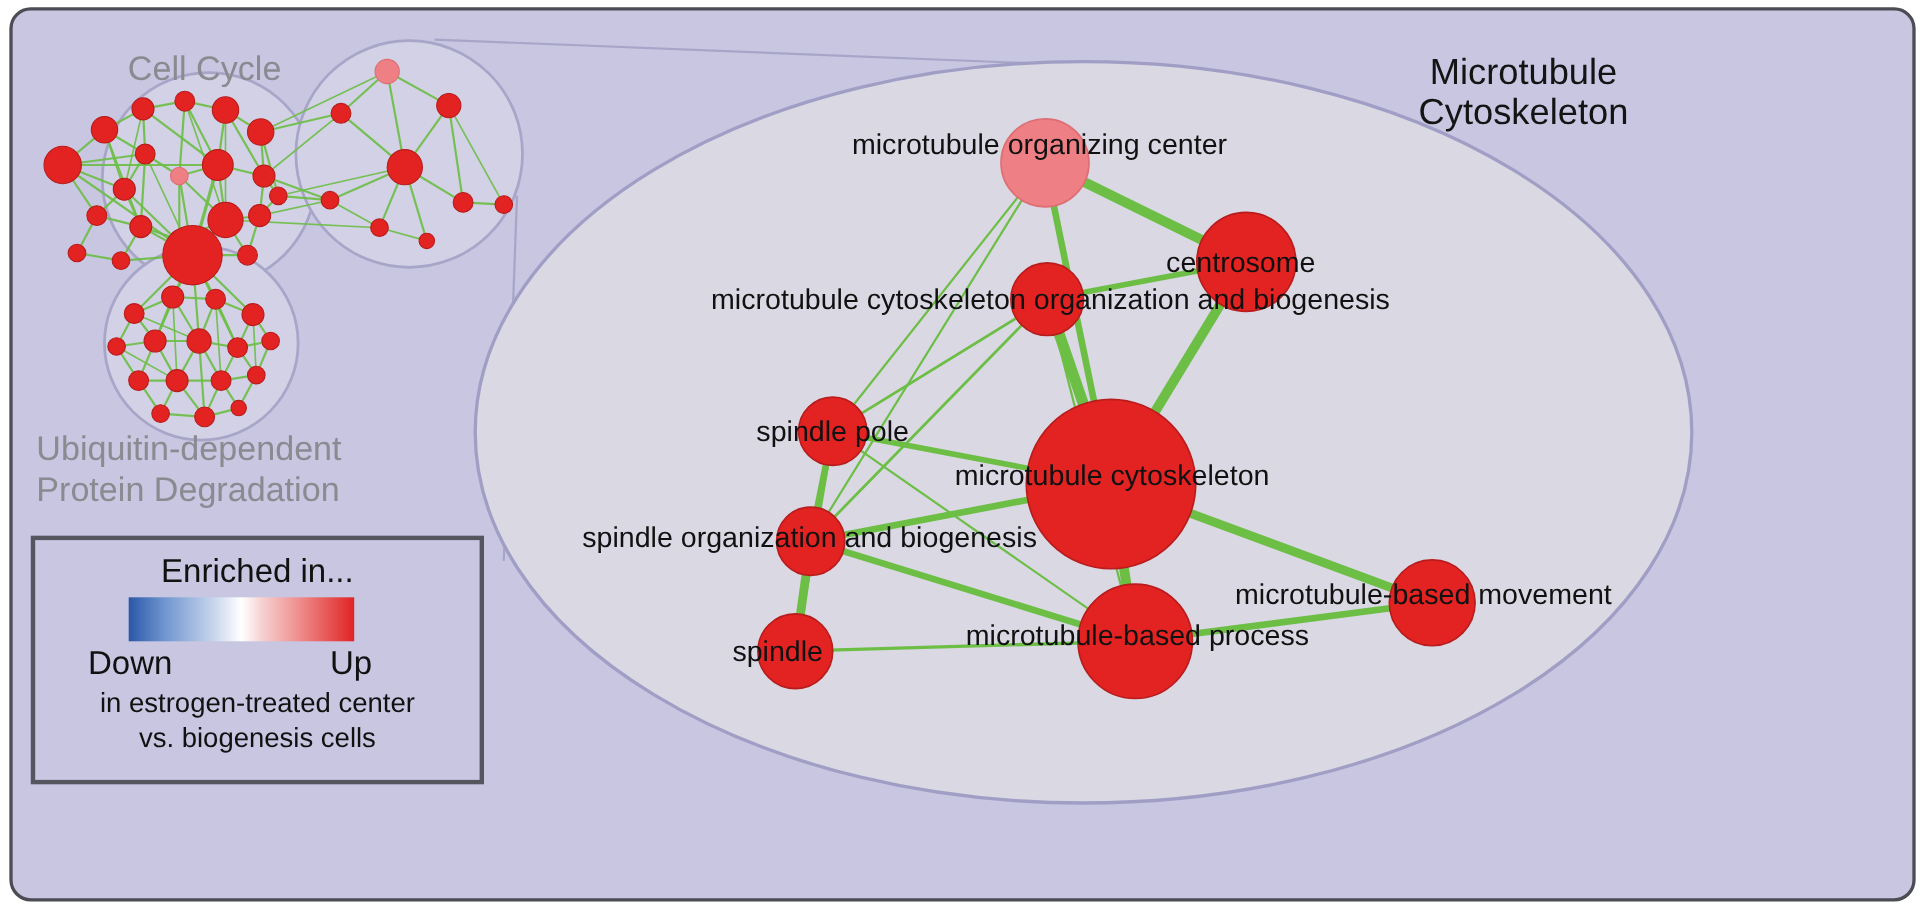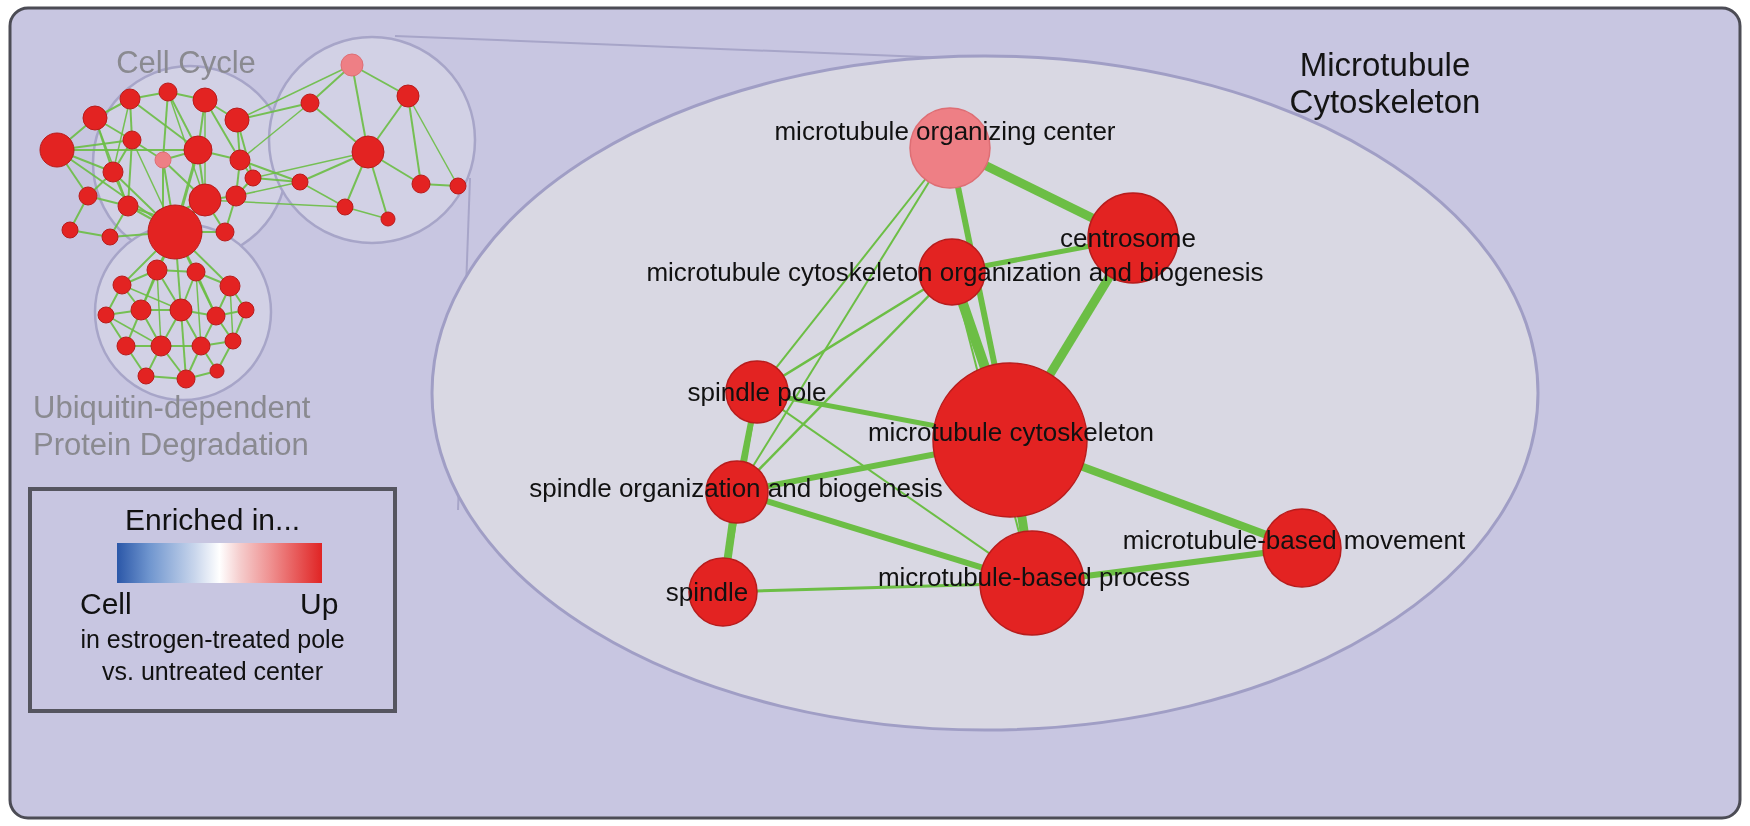--- a/index.html
+++ b/index.html
@@ -1,21 +1,21 @@
 <!DOCTYPE html>
 <html><head>
 <meta charset="utf-8">
 <style>
   html,body{margin:0;padding:0;background:#ffffff;}
   #figure{position:relative;width:1750px;height:826px;font-family:"Liberation Sans",sans-serif;}
   #scene{position:absolute;left:0;top:0;}
   .gray-label{font-size:31px;fill:#8a8a90;font-family:"Liberation Sans",sans-serif;}
   .black-label-lg{font-size:33px;fill:#141414;font-family:"Liberation Sans",sans-serif;}
   .node-label{font-size:26px;fill:#111111;font-family:"Liberation Sans",sans-serif;}
-  .legend{position:absolute;left:28px;top:487px;width:369px;height:226px;border:4px solid #55555f;
+  .legend{position:absolute;left:28px;top:487px;width:412px;height:226px;border:4px solid #55555f;
           background:#c8c6e1;box-sizing:border-box;color:#111;}
   .legend-title{text-align:center;font-size:30px;margin-top:12px;}
   .legend-gradient{width:205px;height:40px;margin:6px 0 0 85px;
       background:linear-gradient(90deg,#2b57a8 0%,#7096cf 16%,#c9d6ec 38%,#ffffff 50%,#f5cdcd 60%,#ef9090 75%,#e02424 100%);}
   .legend-updown{position:relative;height:36px;font-size:30px;margin-top:4px;}
   .legend-updown .down{position:absolute;left:48px;}
   .legend-updown .up{position:absolute;left:268px;}
   .legend-caption{text-align:center;font-size:25px;line-height:32px;}
 </style>
 </head>
@@ -269,20 +269,20 @@
       <text x="33" y="455" class="gray-label">Protein Degradation</text>
       <text x="1385" y="76" class="black-label-lg" text-anchor="middle">Microtubule</text>
       <text x="1385" y="113" class="black-label-lg" text-anchor="middle">Cytoskeleton</text>
     </g>
   </svg>
 
   <div class="legend">
     <div class="legend-title">Enriched in...</div>
     <div class="legend-gradient"></div>
     <div class="legend-updown">
-      <span class="down">Cell</span>
+      <span class="down">Down</span>
       <span class="up">Up</span>
     </div>
-    <div class="legend-caption">in estrogen-treated pole</div>
-    <div class="legend-caption">vs. untreated center</div>
+    <div class="legend-caption">in estrogen-treated center</div>
+    <div class="legend-caption">vs. biogenesis cells</div>
   </div>
 
 </div>
 
 </body></html>

